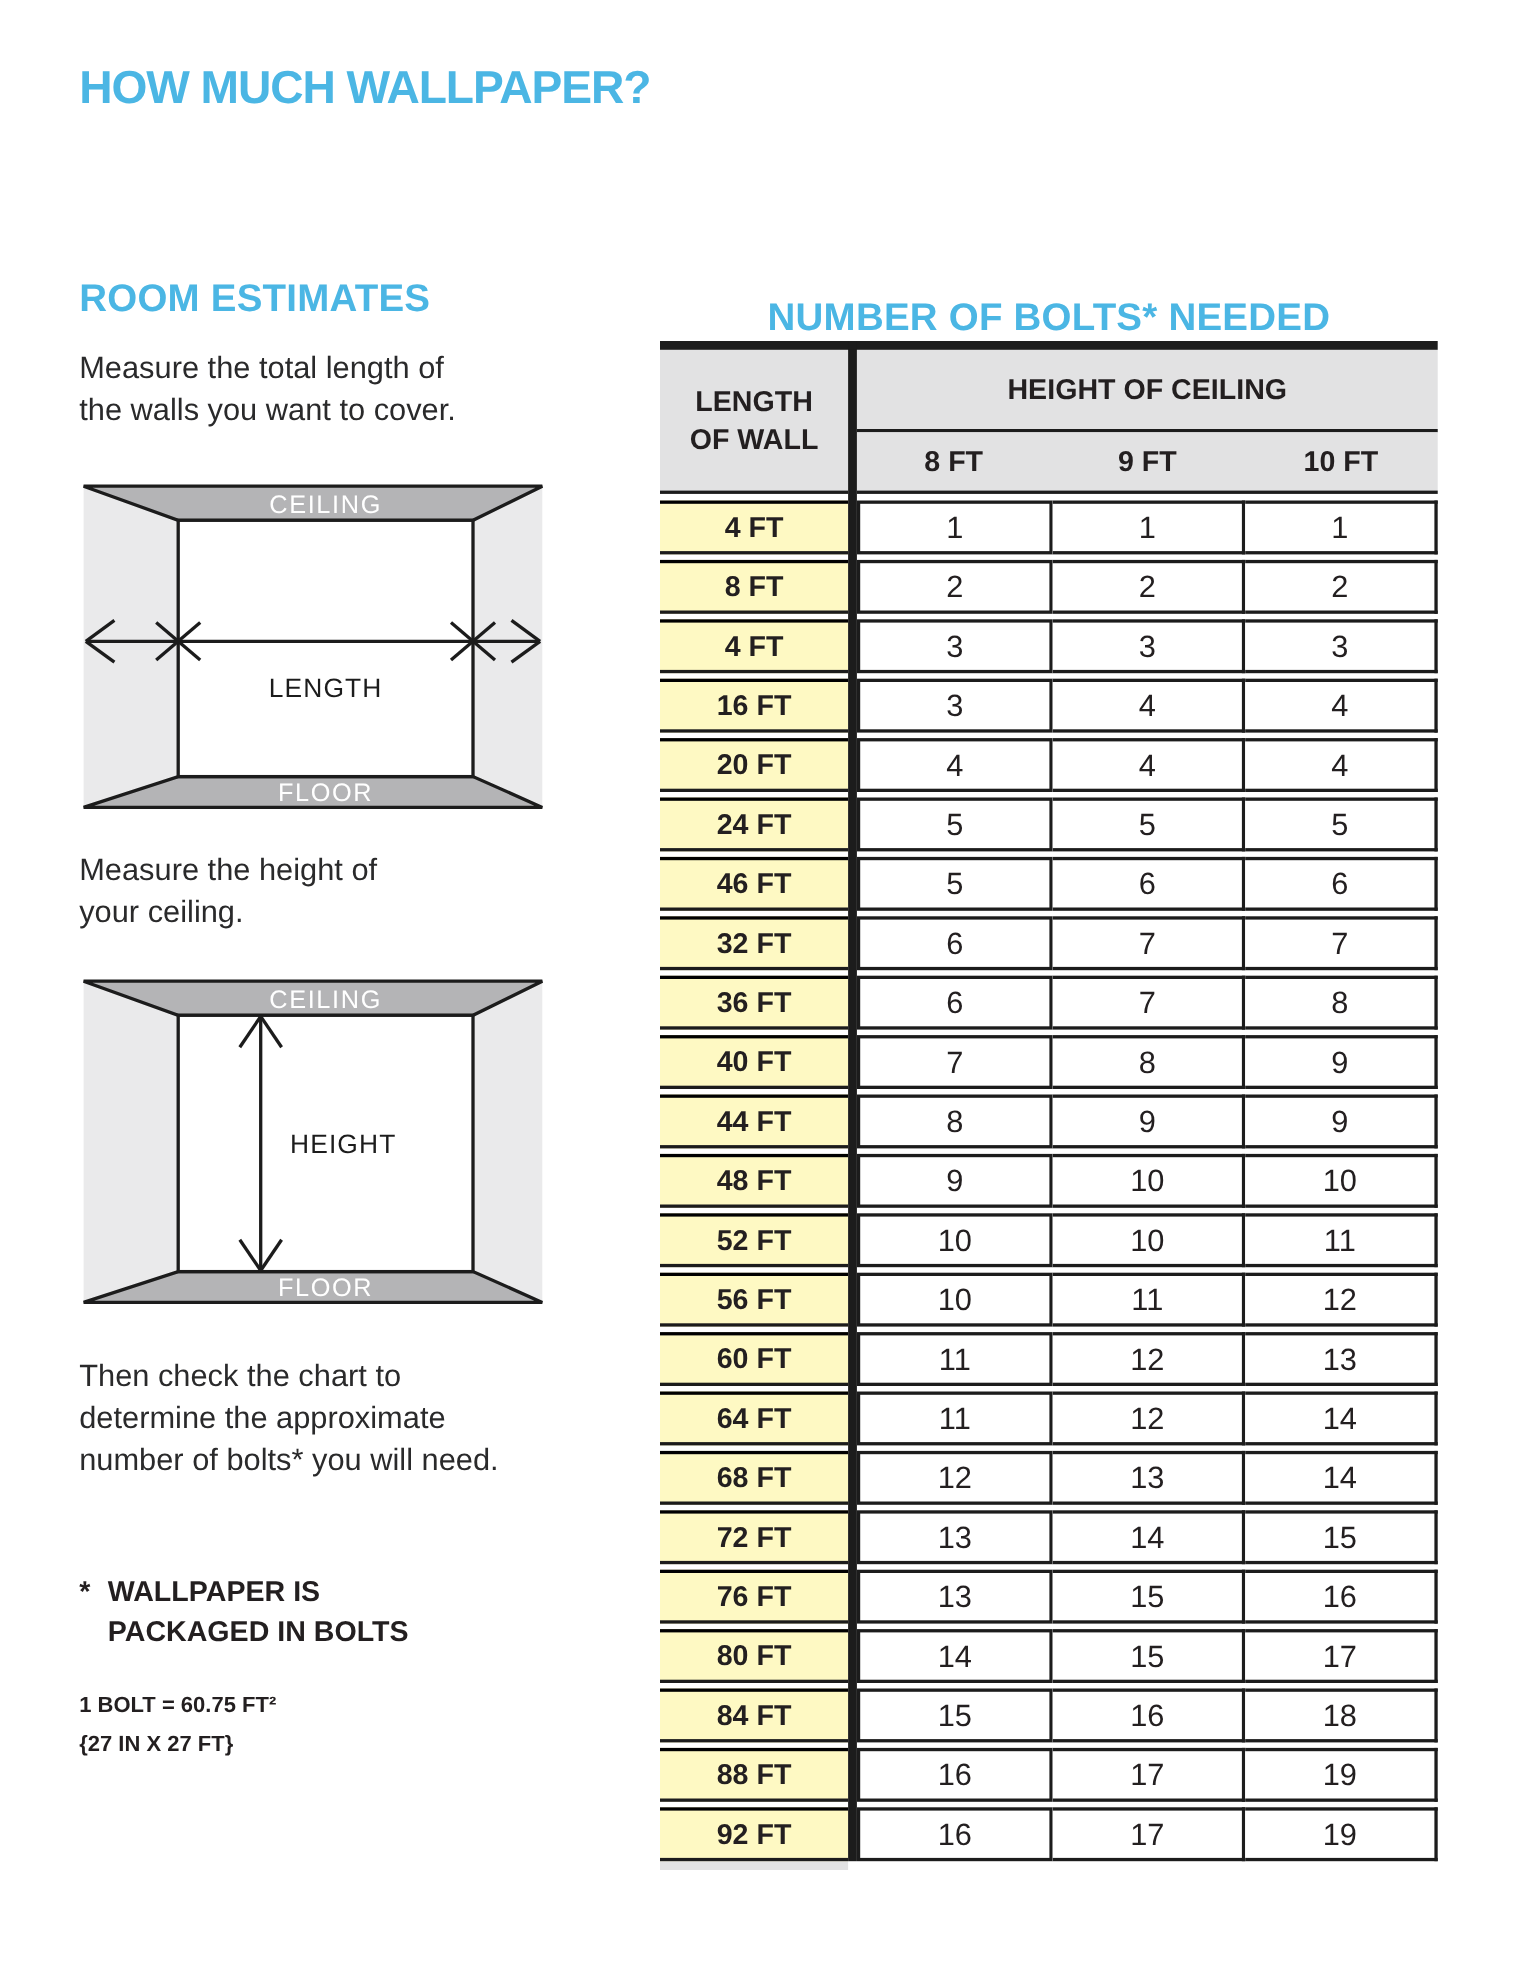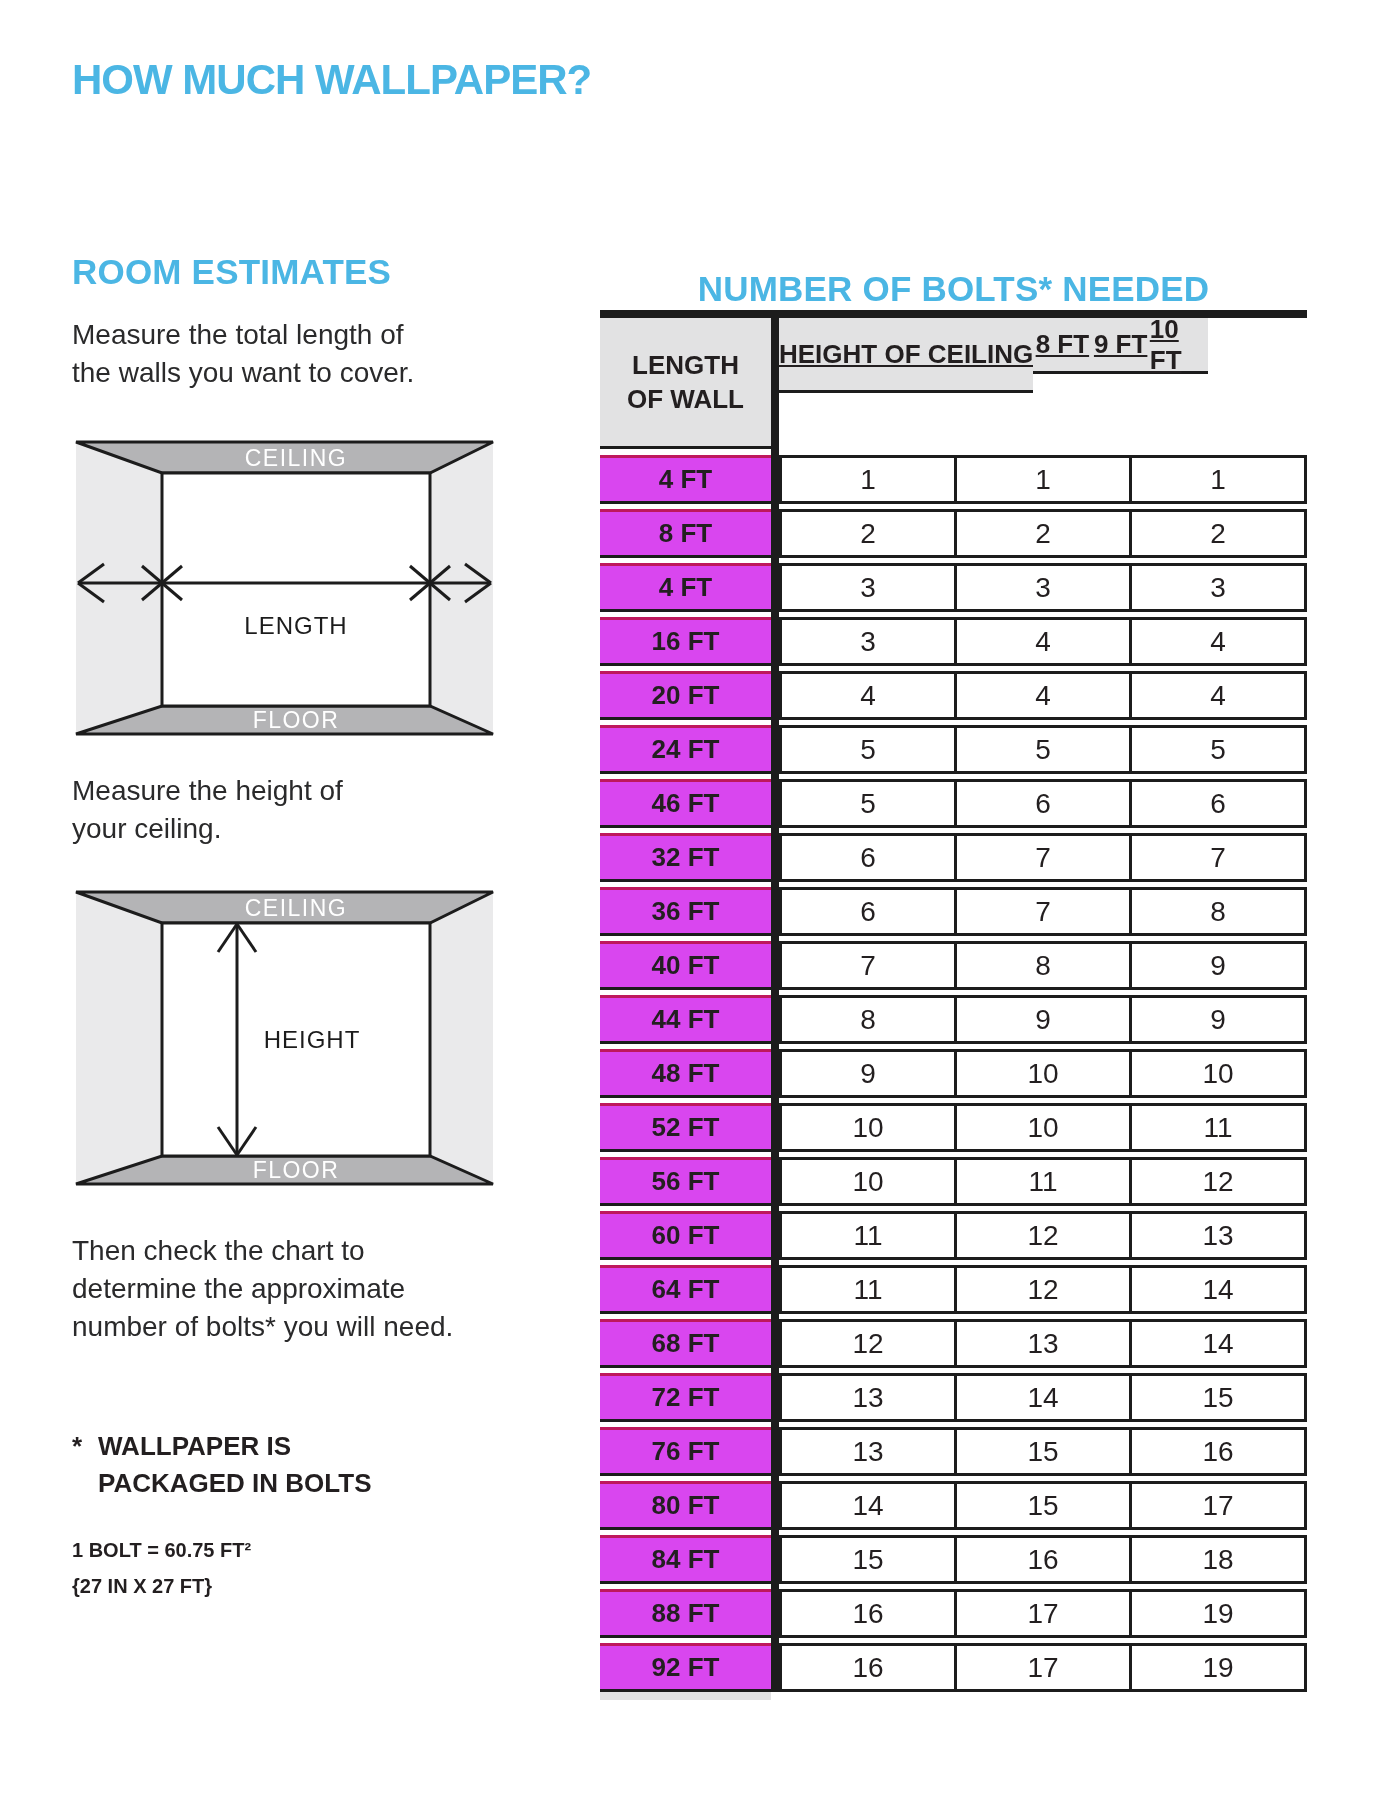--- a/index.html
+++ b/index.html
@@ -30,33 +30,33 @@
   
   .tbl { left:600px; top:310px; width:707px; padding-top:8px; }
   .topbar { position:absolute; left:0; top:0; width:707px; height:8px; background:#1c1c1c; }
   .vdivider { position:absolute; left:171px; top:0; width:8px; height:1382px; background:#1c1c1c; z-index:4; }
 
   .thead { display:flex; height:131px; }
   .thead-left { width:171px; background:#e2e2e3; border-bottom:3px solid #1c1c1c;
                 display:flex; flex-direction:column; align-items:center; justify-content:center;
                 font-size:26px; font-weight:bold; line-height:34px; }
   .tgap { width:8px; }
-  .thead-right { flex:1; display:flex; flex-direction:row;text-decoration:underline; }
+  .thead-right { flex:1; display:flex; flex-direction:column; }
   .group-h { height:75px; background:#e2e2e3; border-bottom:3px solid #1c1c1c;
              display:flex; align-items:center; justify-content:center;
              font-size:26px; font-weight:bold; }
   .sub-row { height:56px; background:#e2e2e3; border-bottom:3px solid #1c1c1c; display:flex; }
   .sub-h { flex:1; display:flex; align-items:center; justify-content:center;
            font-size:26px; font-weight:bold; }
 
   #table-rows { margin-top:6px; }
   .trow { display:flex; height:49px; margin-bottom:5px; }
   .trow:last-child { margin-bottom:0; }
-  .tlabel { width:171px; background:#d946ef;
-            border-top:3px solid #be185d; border-bottom:3px solid #1c1c1c;
+  .tlabel { width:171px; background:#fef9c3;
+            border-top:3px solid #000000; border-bottom:3px solid #1c1c1c;
             display:flex; align-items:center; justify-content:center;
             font-size:26px; font-weight:bold; }
   .tnum { flex:1; background:#ffffff; border:3px solid #1c1c1c;
           display:flex; align-items:center; justify-content:center; font-size:28px; }
   .tnum + .tnum { border-left:none; }
   .btab { width:171px; height:8px; background:#e2e2e3; }
 
   svg text { font-family:"Liberation Sans", sans-serif; }
 </style>
 </head>

